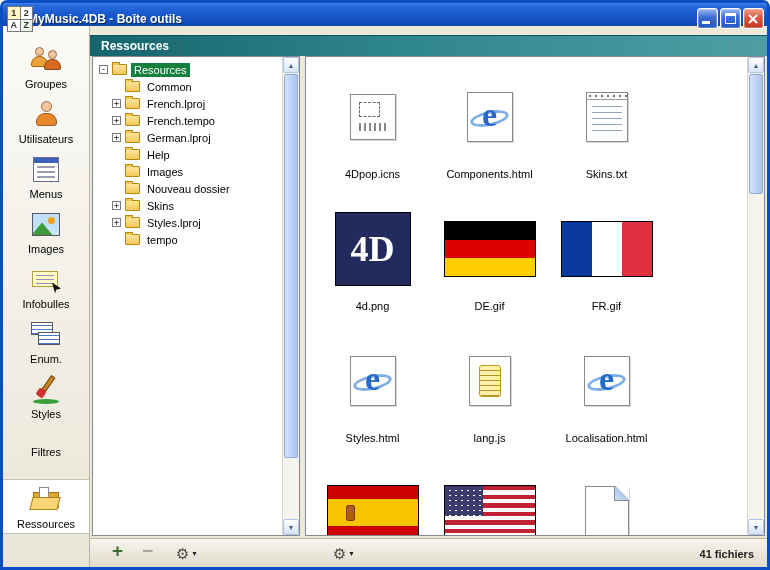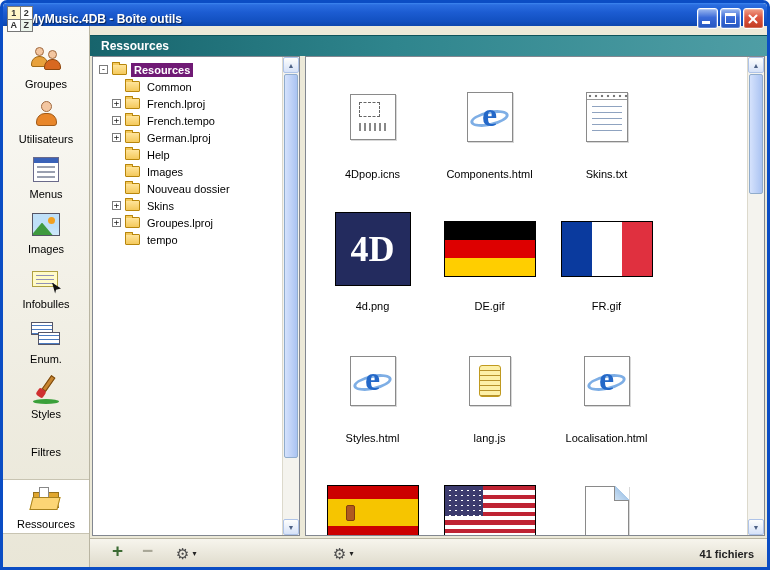--- a/index.html
+++ b/index.html
@@ -53,21 +53,21 @@
   .tree-row.ind1{padding-left:16px;}
   .exp{width:9px;height:9px;flex:0 0 auto;border:1px solid #7b7b7b;background:#fff;
     font-size:9px;line-height:7px;text-align:center;margin-right:4px;color:#222;
     font-family:"DejaVu Sans Mono",monospace;}
   .exp.hidden{visibility:hidden;}
   .tfolder{width:15px;height:11px;flex:0 0 auto;background:linear-gradient(#ffe49a,#f4c95c);
     border:1px solid #b8860b;border-radius:1px;position:relative;margin-right:4px;}
   .tfolder::before{content:"";position:absolute;top:-3px;left:-1px;width:6px;height:2px;
     background:#f4c95c;border:1px solid #b8860b;border-bottom:none;border-radius:1px 1px 0 0;}
   .tlabel{padding:1px 3px;}
-  .tree-row.selected .tlabel{background:#701a75;color:#fff;font-weight:bold;}
+  .tree-row.selected .tlabel{background:#15803d;color:#fff;}
 
   
   .vscroll{width:17px;flex:0 0 auto;display:flex;flex-direction:column;
     background:#f4f3ee;border-left:1px solid #dcd9cc;}
   .sb-btn{height:16px;background:linear-gradient(#fefefc,#d6e2f8);border:1px solid #aec3e8;
     border-radius:2px;color:#4d6185;font-size:7px;display:flex;align-items:center;justify-content:center;}
   .sb-track{flex:1;position:relative;}
   .sb-thumb{position:absolute;left:1px;right:1px;top:1px;
     background:linear-gradient(to right,#d5e2fc,#aac3f2);border:1px solid #90accc;border-radius:2px;}
   .tree-panel .sb-thumb{height:86%;}
@@ -323,21 +323,21 @@
                 <span class="tlabel">Nouveau dossier</span>
               </div>
               <div class="tree-row ind1">
                 <span class="exp">+</span>
                 <span class="tfolder"></span>
                 <span class="tlabel">Skins</span>
               </div>
               <div class="tree-row ind1">
                 <span class="exp">+</span>
                 <span class="tfolder"></span>
-                <span class="tlabel">Groupes.lproj</span>
+                <span class="tlabel">Styles.lproj</span>
               </div>
               <div class="tree-row ind1">
                 <span class="exp hidden"></span>
                 <span class="tfolder"></span>
                 <span class="tlabel">tempo</span>
               </div>
             </div>
           <div class="vscroll">
             <div class="sb-btn">▲</div>
             <div class="sb-track">

